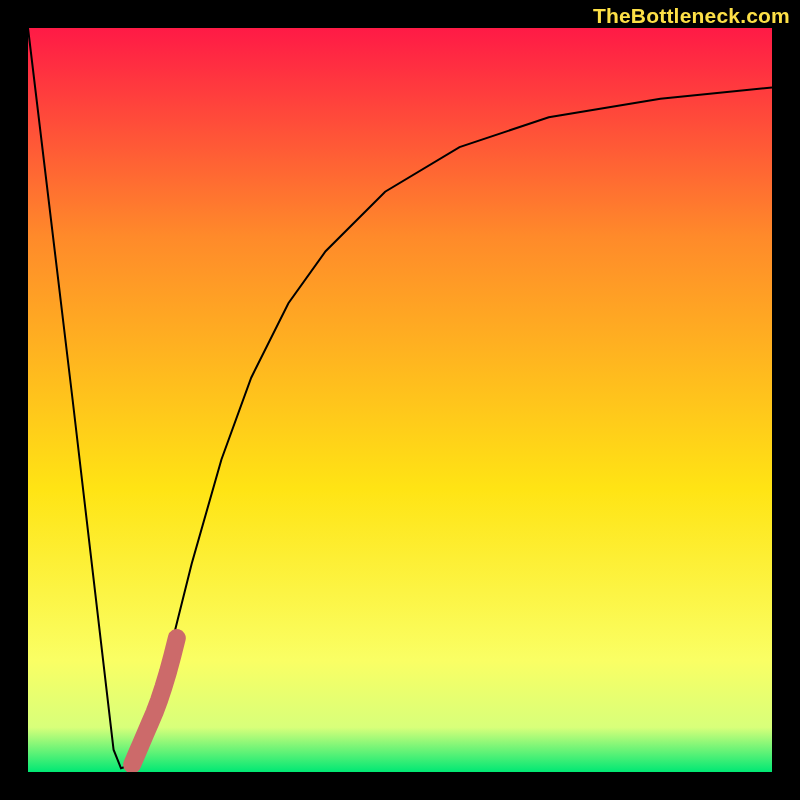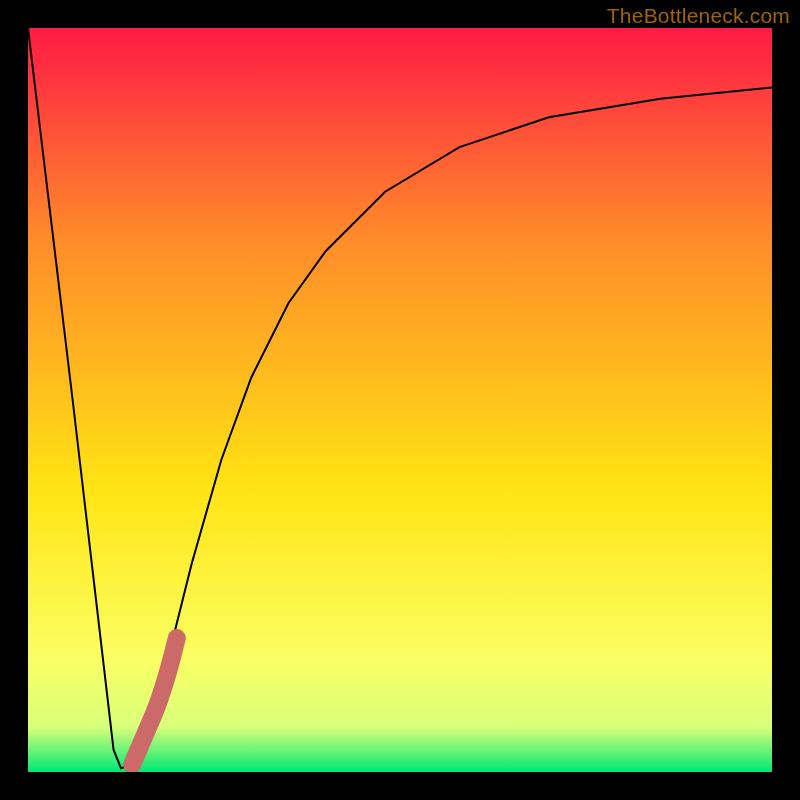--- a/index.html
+++ b/index.html
@@ -20,23 +20,23 @@
     position: absolute;
     left: 28px;
     top: 28px;
     width: 744px;
     height: 744px;
   }
   .watermark {
     position: absolute;
     top: 4px;
     right: 10px;
-    color: #a16207;
+    color: #fde047;
     font-size: 21px;
-    font-weight: 400;
+    font-weight: 700;
     letter-spacing: 0.2px;
   }
 </style>
 </head>
 <body>
 
 <div class="frame">
 
   <svg class="plot" viewBox="0 0 744 744" preserveAspectRatio="none">
     <defs>

